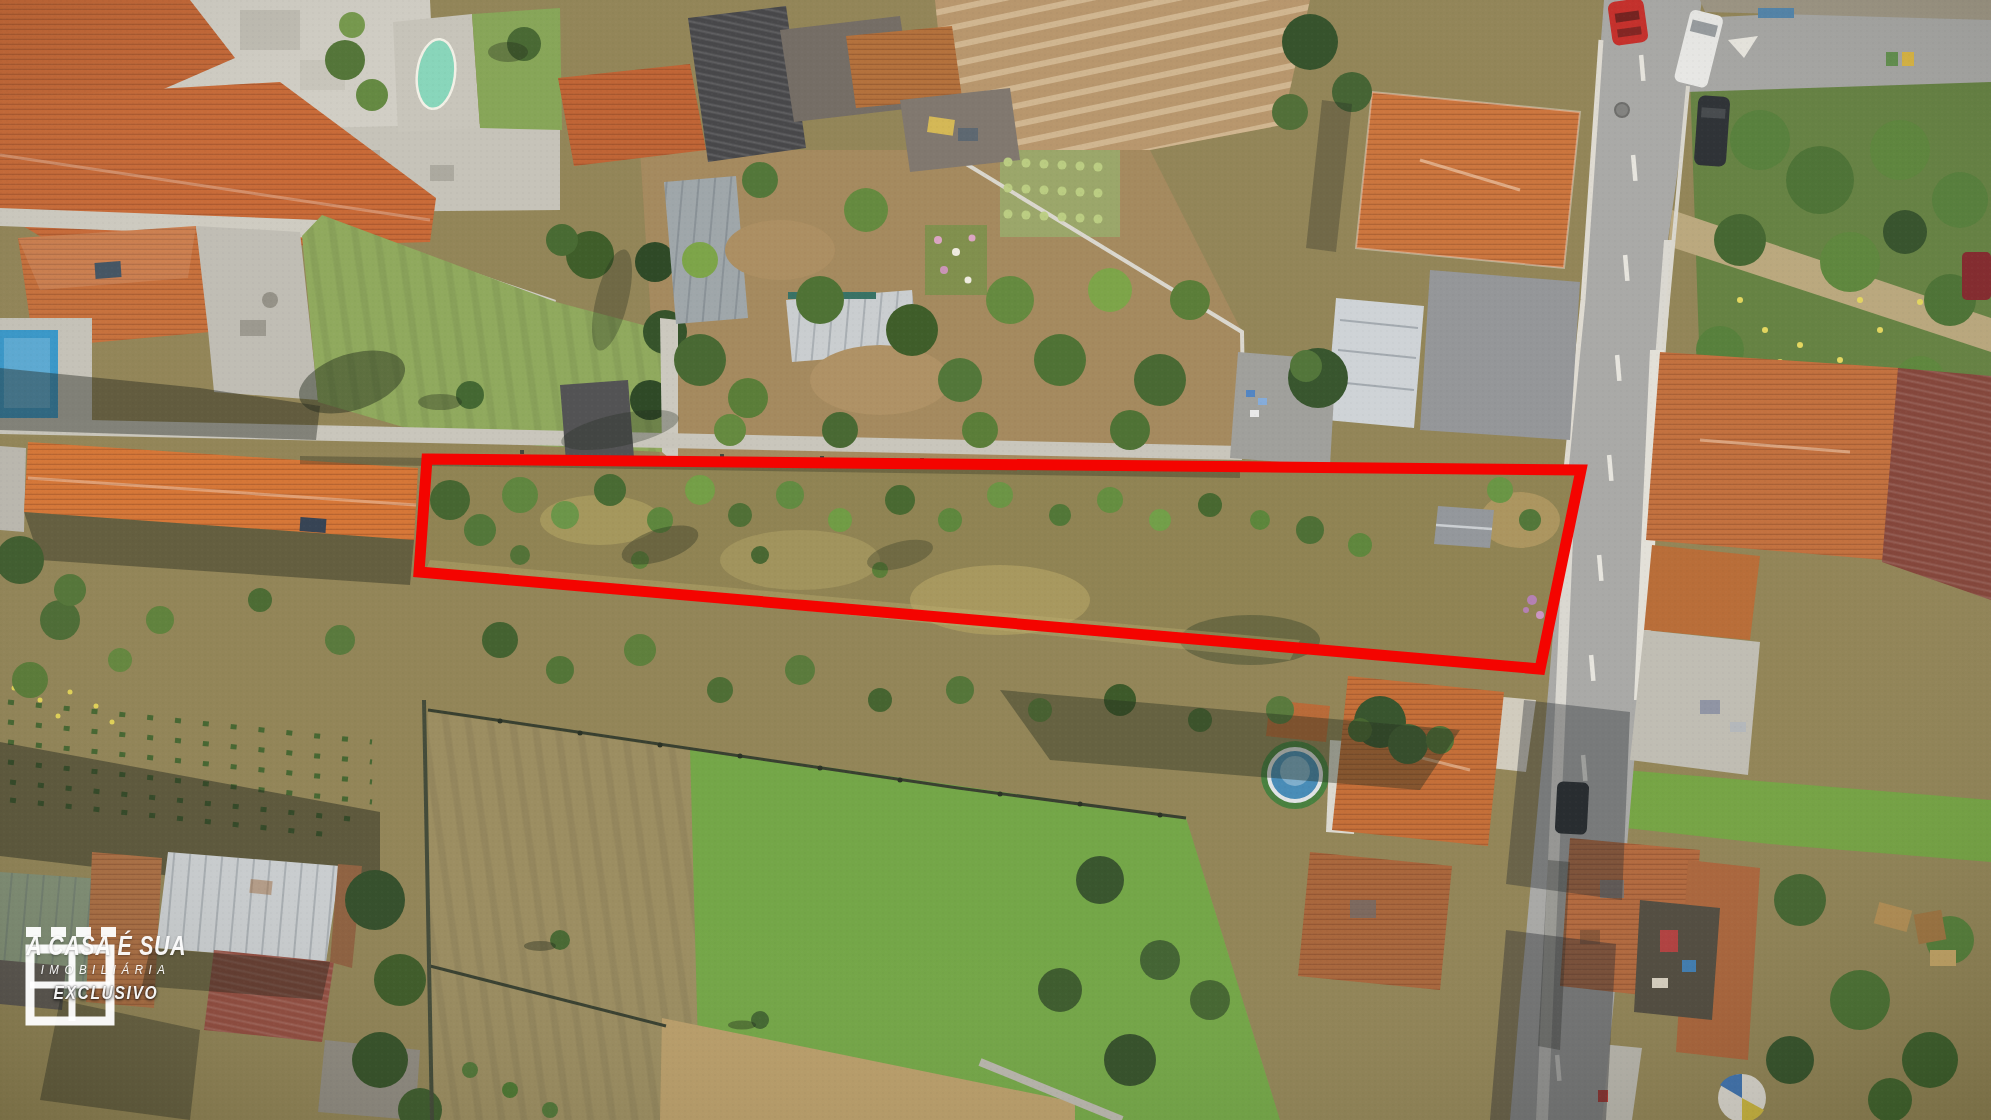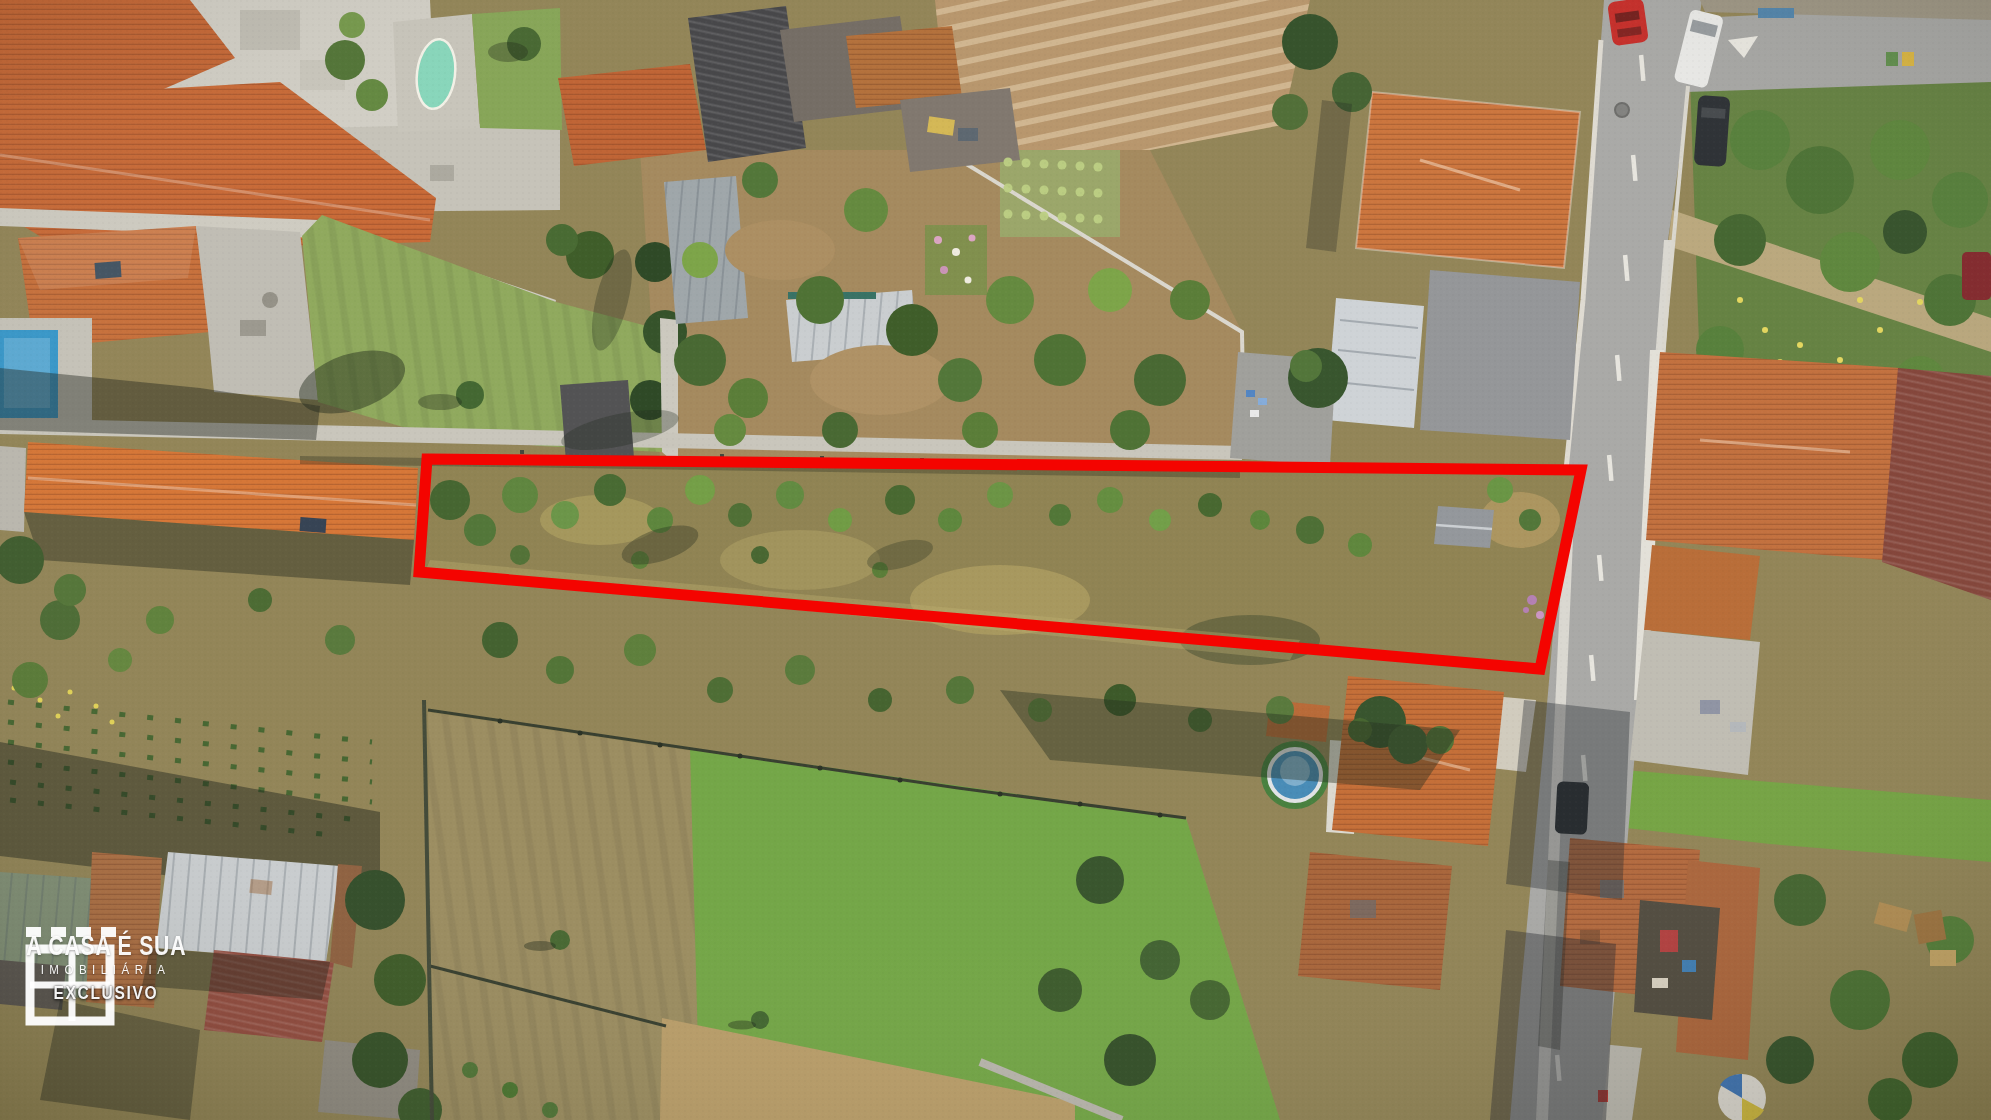--- a/index.html
+++ b/index.html
@@ -1,19 +1,19 @@
 <!DOCTYPE html>
 <html><head>
 <meta charset="utf-8">
 <style>
   html,body{margin:0;padding:0;background:#1a1c18;}
   .stage{position:relative;width:1991px;height:1120px;overflow:hidden;font-family:"Liberation Sans",sans-serif;}
   .stage svg{position:absolute;left:0;top:0;}
   
-  .watermark{position:absolute;left:24px;top:926px;width:164px;display:flex;flex-direction:column;align-items:center;color:rgba(255,255,255,0.95);}
+  .watermark{position:absolute;left:24px;top:926px;width:164px;display:flex;flex-direction:column;align-items:center;color:rgba(255,255,255,0.95);font-style:italic;}
   .wm-icon{width:92px;height:100px;}
   .wm-title{margin-top:4px;font-size:28px;font-weight:bold;letter-spacing:1px;white-space:nowrap;transform:scaleX(0.76);transform-origin:center;text-shadow:0 1px 3px rgba(0,0,0,0.35);}
   .wm-sub{margin-top:1px;font-size:12.5px;letter-spacing:6px;white-space:nowrap;transform:scaleX(0.92);transform-origin:center;text-shadow:0 1px 2px rgba(0,0,0,0.35);}
   .wm-badge{margin-top:5px;font-size:19px;font-weight:bold;letter-spacing:2px;white-space:nowrap;transform:scaleX(0.82);transform-origin:center;text-shadow:0 1px 4px rgba(0,0,0,0.85),0 0 2px rgba(0,0,0,0.6);}
 </style>
 </head>
 <body>
 
 <div class="stage">
 <svg width="1991" height="1120" viewBox="0 0 1991 1120">

